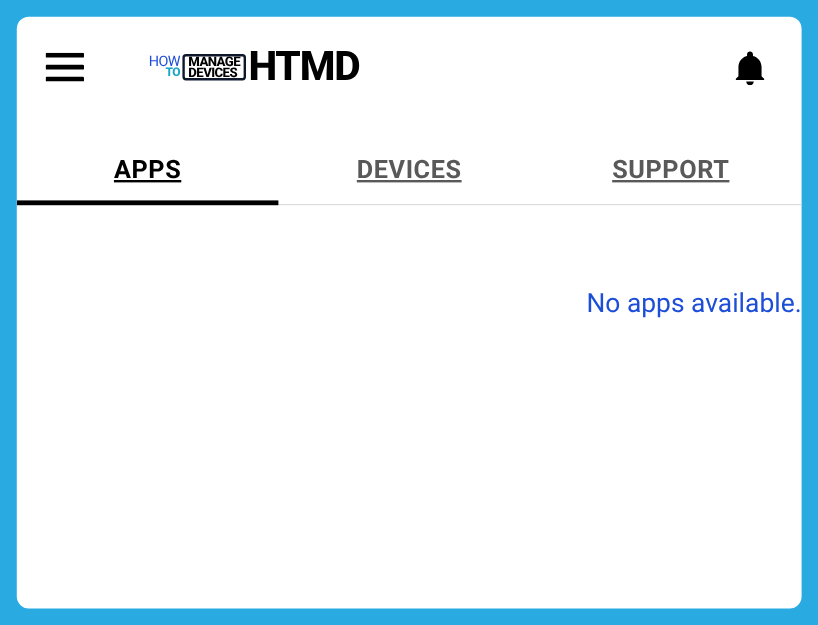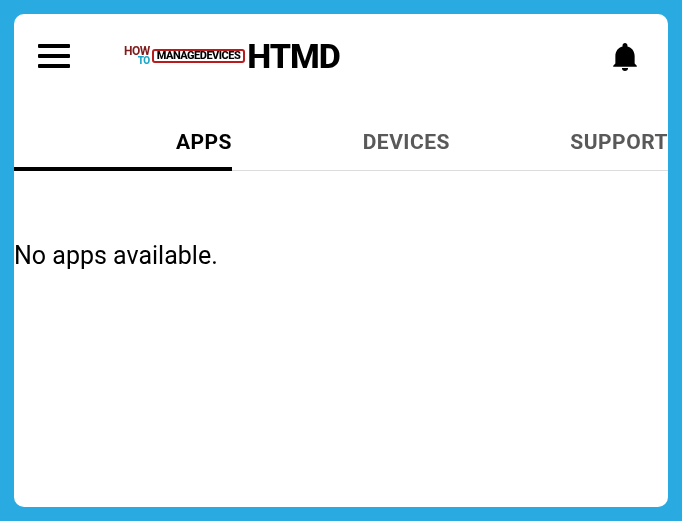--- a/index.html
+++ b/index.html
@@ -35,36 +35,37 @@
       margin-left: 54px;
     }
     .logo-howto {
       display: flex;
       flex-direction: column;
       align-items: flex-end;
       line-height: 0.8;
       margin-right: 2px;
     }
     .logo-howto .how {
-      color: #7f1d1d;
-      font-weight: 700;
+      color: #1d4ed8;
+      font-weight: 400;
       font-size: 12px;
       letter-spacing: -0.5px;
     }
     .logo-howto .to {
       color: #1aa7c7;
       font-weight: 800;
       font-size: 10px;
       letter-spacing: -0.5px;
     }
     .logo-md-box {
-      border: 2px solid #b91c1c;
+      border: 2px solid #0f172a;
       border-radius: 3px;
       padding: 0 3px;
       display: flex;
+      flex-direction: column;
       line-height: 0.85;
       margin-right: 2px;
     }
     .logo-md-box span {
       font-weight: 800;
       font-size: 11px;
       letter-spacing: -0.5px;
       white-space: nowrap;
     }
     .logo-text {
@@ -77,28 +78,29 @@
     .bell-btn { cursor: pointer; margin-right: 6px; }
     .bell-btn svg { display: block; }
     
     .tabs {
       display: flex;
       border-bottom: 1px solid #dcdcdc;
       margin-top: 30px;
     }
     .tab {
       flex: 1;
-      text-align: right;
+      text-align: center;
       padding: 14px 0 16px 0;
       font-weight: 700;
       font-size: 21px;
       letter-spacing: 0.5px;
       color: #595959;
       cursor: pointer;
       position: relative;
+      text-decoration: underline;
     }
     .tab.active { color: #000; }
     .tab.active::after {
       content: "";
       position: absolute;
       left: 0; right: 0; bottom: -1px;
       height: 4px;
       background: #000;
     }
     
@@ -114,24 +116,24 @@
       font-weight: 400;
     }
     .view-all {
       color: #0b92b2;
       font-weight: 700;
       font-size: 22px;
       letter-spacing: 1px;
       cursor: pointer;
     }
     .empty {
-      text-align: left;
+      text-align: right;
       margin-top: 70px;
-      font-size: 25px;
-      color: #000000;
+      font-size: 22px;
+      color: #1d4ed8;
       font-weight: 400;
     }
   </style>
 </head>
 <body>
 
 <div class="device">
 
   <div class="header">
     <div class="menu-btn">

